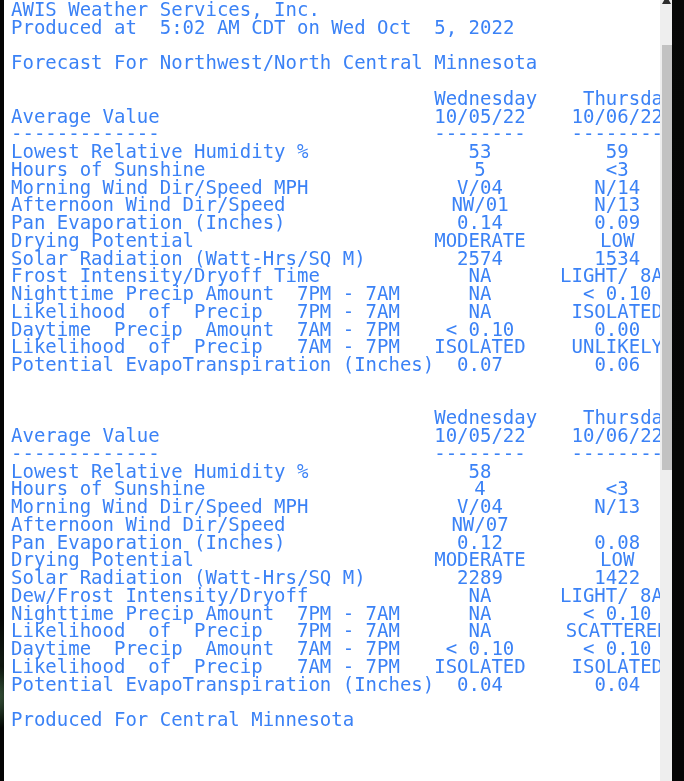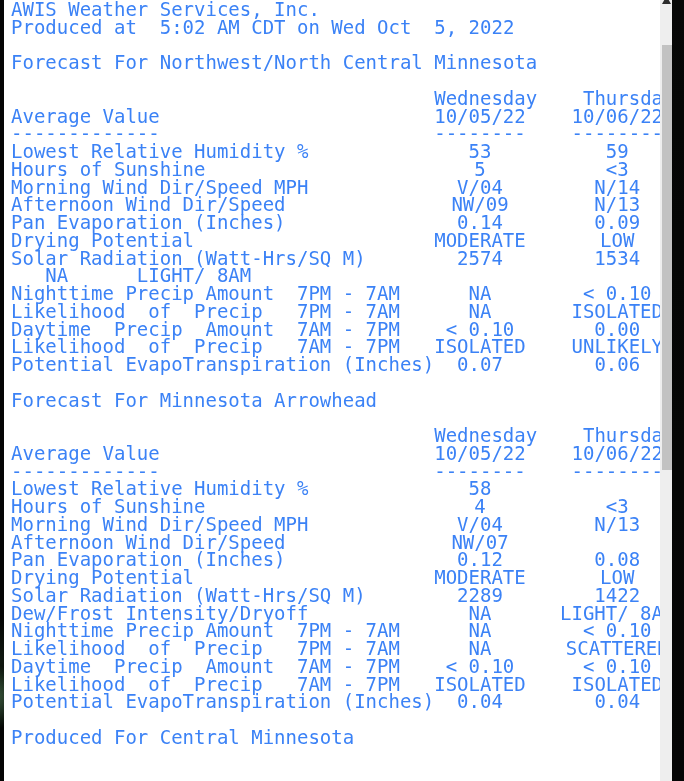--- a/index.html
+++ b/index.html
@@ -82,32 +82,31 @@
         <div class="line"><span class="full">Produced at  5:02 AM CDT on Wed Oct  5, 2022</span></div>
         <div class="line"></div>
         <div class="line"><span class="full">Forecast For Northwest/North Central Minnesota</span></div>
         <div class="line"></div>
         <div class="line"><span class="col-label"></span><span class="col-v1">Wednesday</span><span class="col-v2">Thursday</span></div>
         <div class="line"><span class="col-label">Average Value</span><span class="col-v1">10/05/22</span><span class="col-v2">10/06/22</span></div>
         <div class="line"><span class="col-label">-------------</span><span class="col-v1">--------</span><span class="col-v2">--------</span></div>
         <div class="line"><span class="col-label">Lowest Relative Humidity %</span><span class="col-v1">53</span><span class="col-v2">59</span></div>
         <div class="line"><span class="col-label">Hours of Sunshine</span><span class="col-v1">5</span><span class="col-v2">&lt;3</span></div>
         <div class="line"><span class="col-label">Morning Wind Dir/Speed MPH</span><span class="col-v1">V/04</span><span class="col-v2">N/14</span></div>
-        <div class="line"><span class="col-label">Afternoon Wind Dir/Speed</span><span class="col-v1">NW/09</span><span class="col-v2">N/13</span></div>
+        <div class="line"><span class="col-label">Afternoon Wind Dir/Speed</span><span class="col-v1">NW/01</span><span class="col-v2">N/13</span></div>
         <div class="line"><span class="col-label">Pan Evaporation (Inches)</span><span class="col-v1">0.14</span><span class="col-v2">0.09</span></div>
         <div class="line"><span class="col-label">Drying Potential</span><span class="col-v1">MODERATE</span><span class="col-v2">LOW</span></div>
         <div class="line"><span class="col-label">Solar Radiation (Watt-Hrs/SQ M)</span><span class="col-v1">2574</span><span class="col-v2">1534</span></div>
-        <div class="line"><span class="col-v1">NA</span><span class="col-v2">LIGHT/ 8AM</span></div>
+        <div class="line"><span class="col-label">Frost Intensity/Dryoff Time</span><span class="col-v1">NA</span><span class="col-v2">LIGHT/ 8AM</span></div>
         <div class="line"><span class="col-label">Nighttime Precip Amount  7PM - 7AM</span><span class="col-v1">NA</span><span class="col-v2">&lt; 0.10</span></div>
         <div class="line"><span class="col-label">Likelihood  of  Precip   7PM - 7AM</span><span class="col-v1">NA</span><span class="col-v2">ISOLATED</span></div>
         <div class="line"><span class="col-label">Daytime  Precip  Amount  7AM - 7PM</span><span class="col-v1">&lt; 0.10</span><span class="col-v2">0.00</span></div>
         <div class="line"><span class="col-label">Likelihood  of  Precip   7AM - 7PM</span><span class="col-v1">ISOLATED</span><span class="col-v2">UNLIKELY</span></div>
         <div class="line"><span class="col-label">Potential EvapoTranspiration (Inches)</span><span class="col-v1">0.07</span><span class="col-v2">0.06</span></div>
         <div class="line"></div>
-        <div class="line"><span class="full">Forecast For Minnesota Arrowhead</span></div>
         <div class="line"></div>
         <div class="line"><span class="col-label"></span><span class="col-v1">Wednesday</span><span class="col-v2">Thursday</span></div>
         <div class="line"><span class="col-label">Average Value</span><span class="col-v1">10/05/22</span><span class="col-v2">10/06/22</span></div>
         <div class="line"><span class="col-label">-------------</span><span class="col-v1">--------</span><span class="col-v2">--------</span></div>
         <div class="line"><span class="col-label">Lowest Relative Humidity %</span><span class="col-v1">58</span></div>
         <div class="line"><span class="col-label">Hours of Sunshine</span><span class="col-v1">4</span><span class="col-v2">&lt;3</span></div>
         <div class="line"><span class="col-label">Morning Wind Dir/Speed MPH</span><span class="col-v1">V/04</span><span class="col-v2">N/13</span></div>
         <div class="line"><span class="col-label">Afternoon Wind Dir/Speed</span><span class="col-v1">NW/07</span></div>
         <div class="line"><span class="col-label">Pan Evaporation (Inches)</span><span class="col-v1">0.12</span><span class="col-v2">0.08</span></div>
         <div class="line"><span class="col-label">Drying Potential</span><span class="col-v1">MODERATE</span><span class="col-v2">LOW</span></div>

